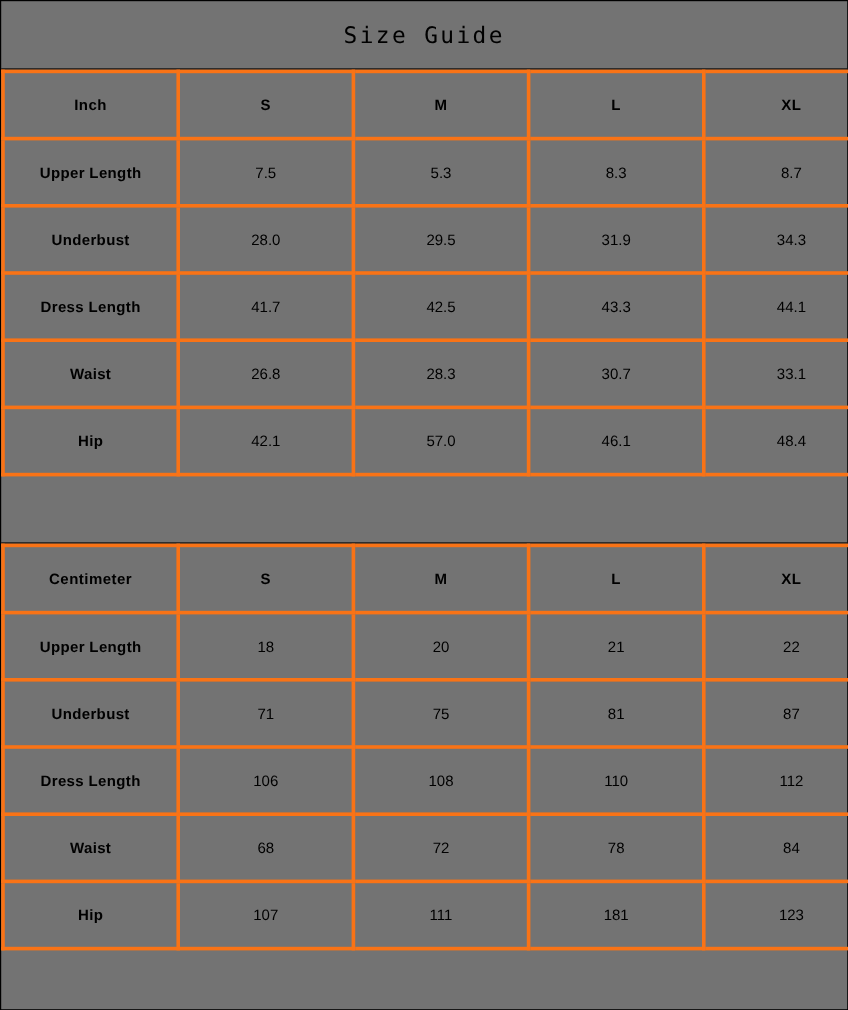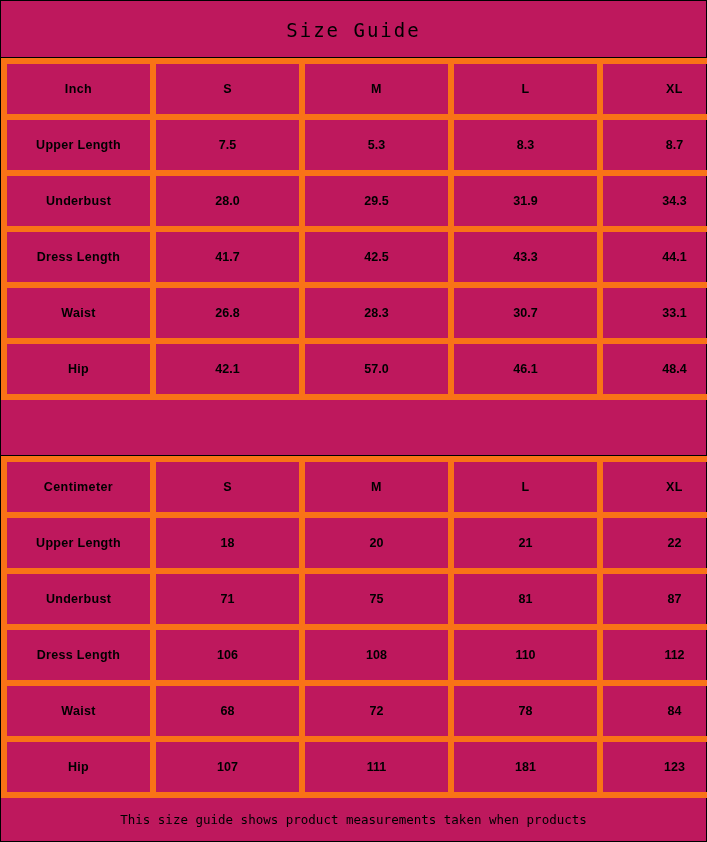--- a/index.html
+++ b/index.html
@@ -14,58 +14,58 @@
     color: #000000;
     overflow: hidden;
   }
   .page {
     width: 707px;
     height: 842px;
     box-sizing: border-box;
     display: flex;
     flex-direction: column;
     border: 1px solid #000000;
-    background: #be185d;
+    background: #737373;
   }
   .title {
     font-family: "DejaVu Sans Mono", monospace;
     font-size: 19px;
     letter-spacing: 2px;
     text-align: center;
     padding: 18px 0 16px 0;
     color: #000000;
     border-bottom: 1px solid #000000;
     box-sizing: border-box;
     height: 57px;
   }
   table {
     border-collapse: collapse;
     width: 100%;
     table-layout: fixed;
   }
   td, th {
-    border: 6px solid #f97316;
+    border: 3px solid #f97316;
     text-align: center;
     vertical-align: middle;
     font-size: 12.5px;
   }
   .col-label { width: 141px; }
   .col-size { width: 141px; }
   .head-cell {
     font-weight: bold;
     font-size: 12.5px;
     letter-spacing: 0.4px;
   }
   .row-label {
     font-weight: bold;
     font-size: 12.5px;
     letter-spacing: 0.3px;
   }
   .value-cell {
-    font-weight: bold;
+    font-weight: normal;
     font-size: 12.5px;
   }
   .unit-table tr { height: 56px; }
   .spacer-block {
     height: 56px;
     border-bottom: 1px solid #000000;
     box-sizing: border-box;
   }
   .footer {
     flex: 1;
@@ -179,16 +179,15 @@
       <td class="row-label">Hip</td>
       <td class="value-cell">107</td>
       <td class="value-cell">111</td>
       <td class="value-cell">181</td>
       <td class="value-cell">123</td>
     </tr>
   </tbody>
     </table>
 
   <div class="footer">
-    <div>This size guide shows product measurements taken when products</div>
   </div>
 
 </div>
 
 </body></html>

